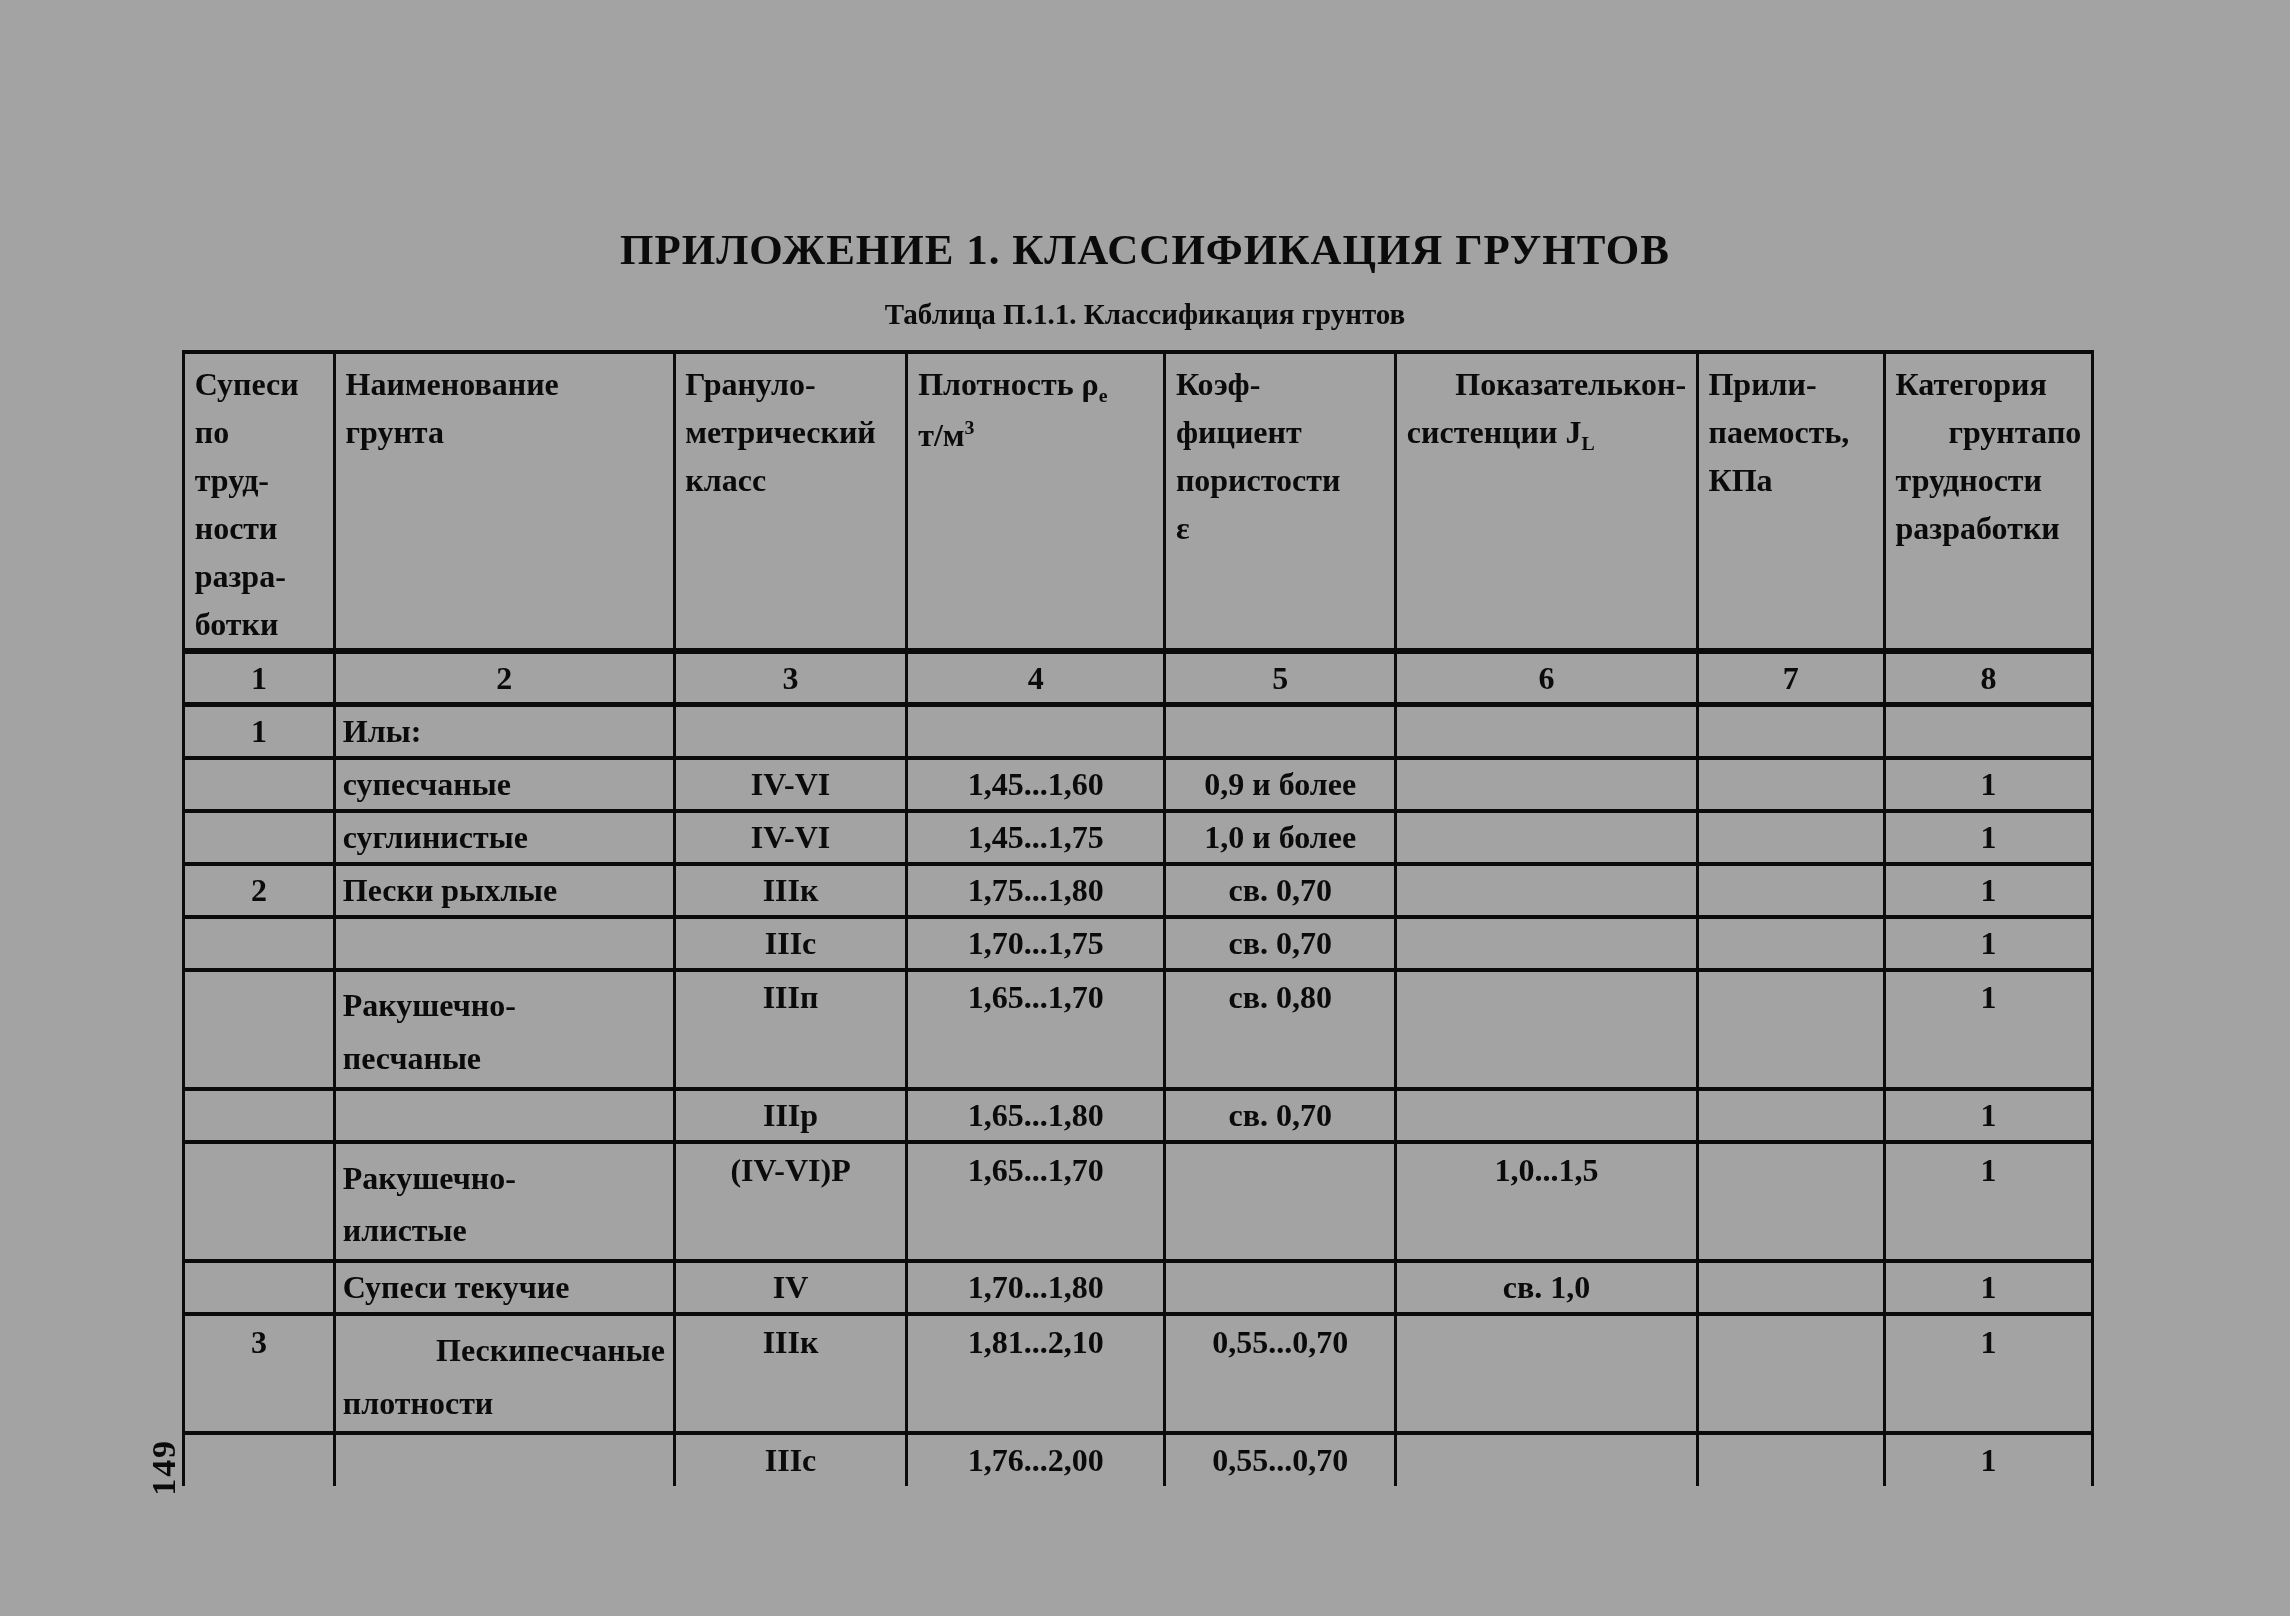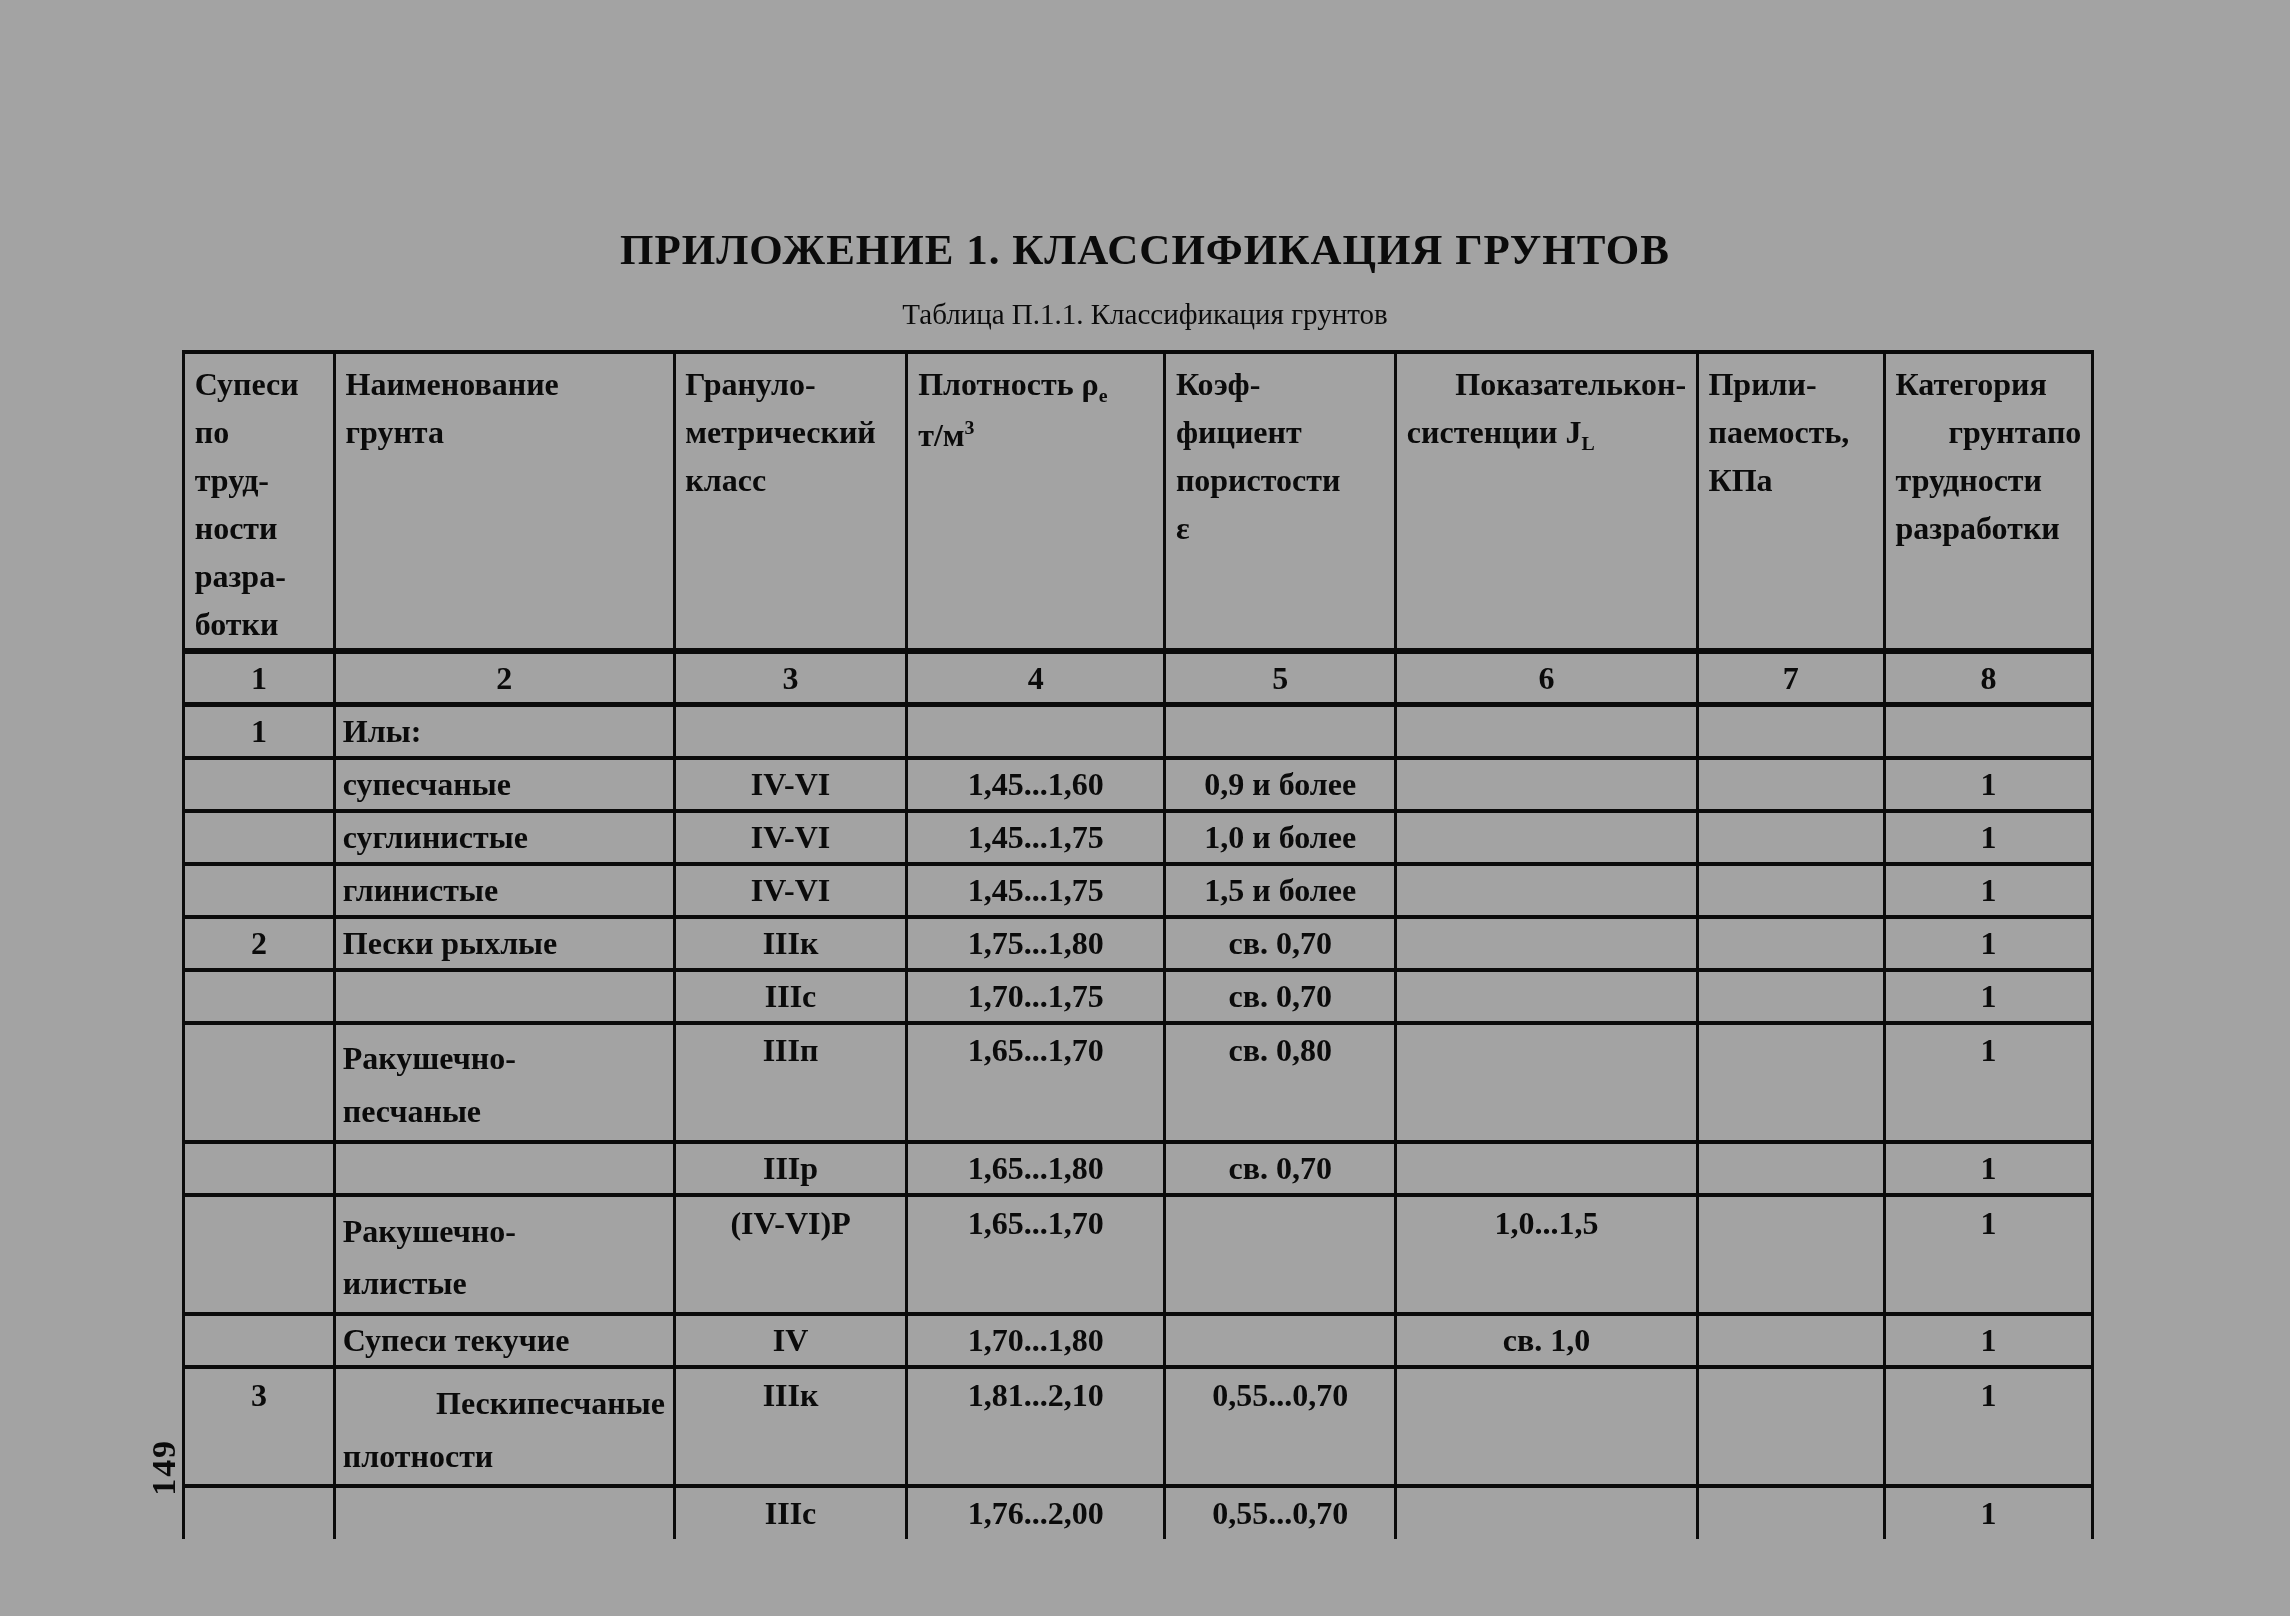--- a/index.html
+++ b/index.html
@@ -11,21 +11,21 @@
     font-family:"Liberation Serif","DejaVu Serif",serif;
     color:#0b0b0b;
   }
   .title{
     position:absolute;top:225px;left:0;width:100%;
     text-align:center;font-size:43px;font-weight:700;
     letter-spacing:1px;margin:0;
   }
   .subtitle{
     position:absolute;top:298px;left:0;width:100%;
-    text-align:center;font-size:29px;font-weight:400;margin:0;
+    text-align:center;font-size:29px;font-weight:700;margin:0;
   }
   table.grid{
     position:absolute;left:182px;top:350px;
     width:1912px;
     border-collapse:collapse;table-layout:fixed;
   }
   table.grid td{
     border-left:3.9px solid #0b0b0b;
     border-right:3.9px solid #0b0b0b;
     border-top:4.8px solid #0b0b0b;
@@ -169,30 +169,20 @@
           <td class="a0"></td>
           <td class="a1">суглинистые</td>
           <td class="a2">IV-VI</td>
           <td class="a3">1,45...1,75</td>
           <td class="a4">1,0 и более</td>
           <td class="a5"></td>
           <td class="a6"></td>
           <td class="a7">1</td>
         </tr>
         <tr class="row">
-          <td class="a0"></td>
-          <td class="a1">глинистые</td>
-          <td class="a2">IV-VI</td>
-          <td class="a3">1,45...1,75</td>
-          <td class="a4">1,5 и более</td>
-          <td class="a5"></td>
-          <td class="a6"></td>
-          <td class="a7">1</td>
-        </tr>
-        <tr class="row">
           <td class="a0">2</td>
           <td class="a1">Пески рыхлые</td>
           <td class="a2">IIIк</td>
           <td class="a3">1,75...1,80</td>
           <td class="a4">св. 0,70</td>
           <td class="a5"></td>
           <td class="a6"></td>
           <td class="a7">1</td>
         </tr>
         <tr class="row">

